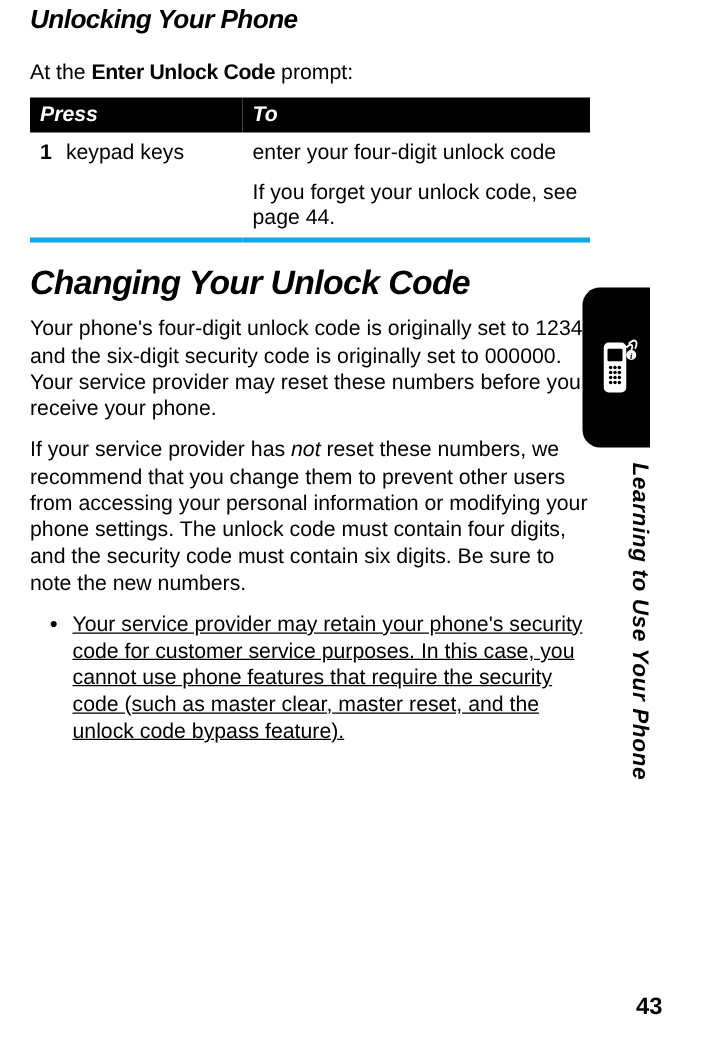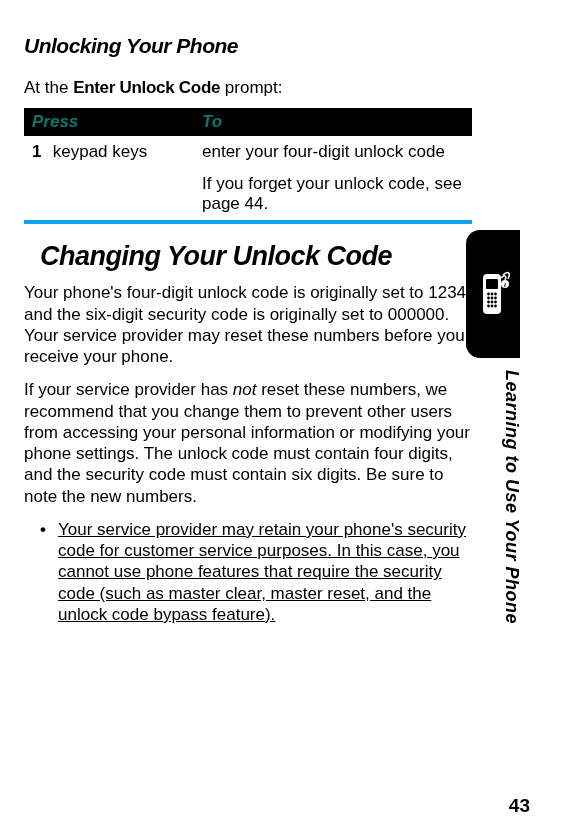--- a/index.html
+++ b/index.html
@@ -33,41 +33,40 @@
       z-index: 0;
       white-space: nowrap;
     }
     .content { position: relative; z-index: 1; }
     h2.section-title {
       font-size: 21px;
       font-weight: 700;
       font-style: italic;
       margin-bottom: 8px;
       letter-spacing: -0.5px;
-      margin-top: 30px;
     }
     .intro {
       font-size: 17px;
       margin-bottom: 10px;
       margin-top: 20px;
     }
     .mono-lcd {
       font-family: "Arial Black", Arial, sans-serif;
       font-weight: 900;
       letter-spacing: -0.3px;
     }
     table.press-to {
       width: 100%;
       border-collapse: collapse;
       font-size: 17px;
       margin-bottom: 18px;
     }
     table.press-to thead th {
       background: #000;
-      color: #0f766e;
+      color: #ffffff;
       font-style: italic;
       font-weight: 700;
       text-align: left;
       padding: 4px 8px;
     }
     table.press-to thead th:first-child { width: 170px; }
     table.press-to tbody td {
       padding: 6px 8px 6px 8px;
       vertical-align: top;
       border-bottom: 4px solid #0ea5e9;
@@ -87,21 +86,21 @@
     .softkey-oval::before {
       content: "•";
       font-size: 8px;
       position: relative;
       top: -1px;
     }
     h1.major-heading {
       font-size: 27px;
       font-weight: 900;
       font-style: italic;
-      margin: 14px 0 12px 16px;
+      margin: 14px 0 12px 0;
       letter-spacing: -0.5px;
       line-height: 1.05;
     }
     p.body {
       font-size: 17px;
       line-height: 1.25;
       margin-bottom: 12px;
     }
     .notes-label {
       font-size: 17px;

